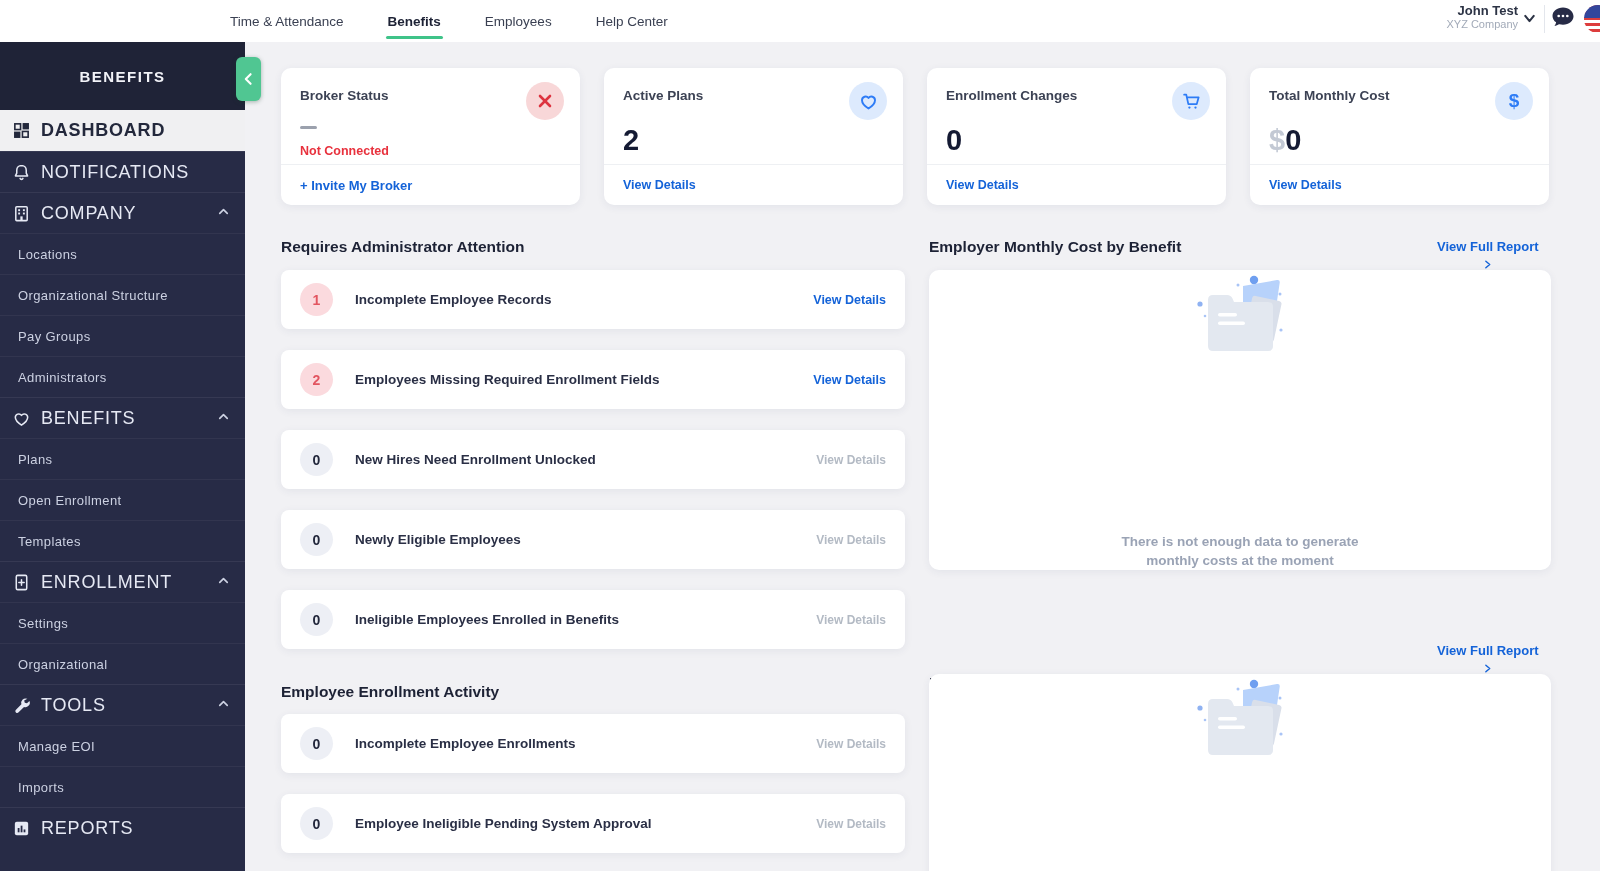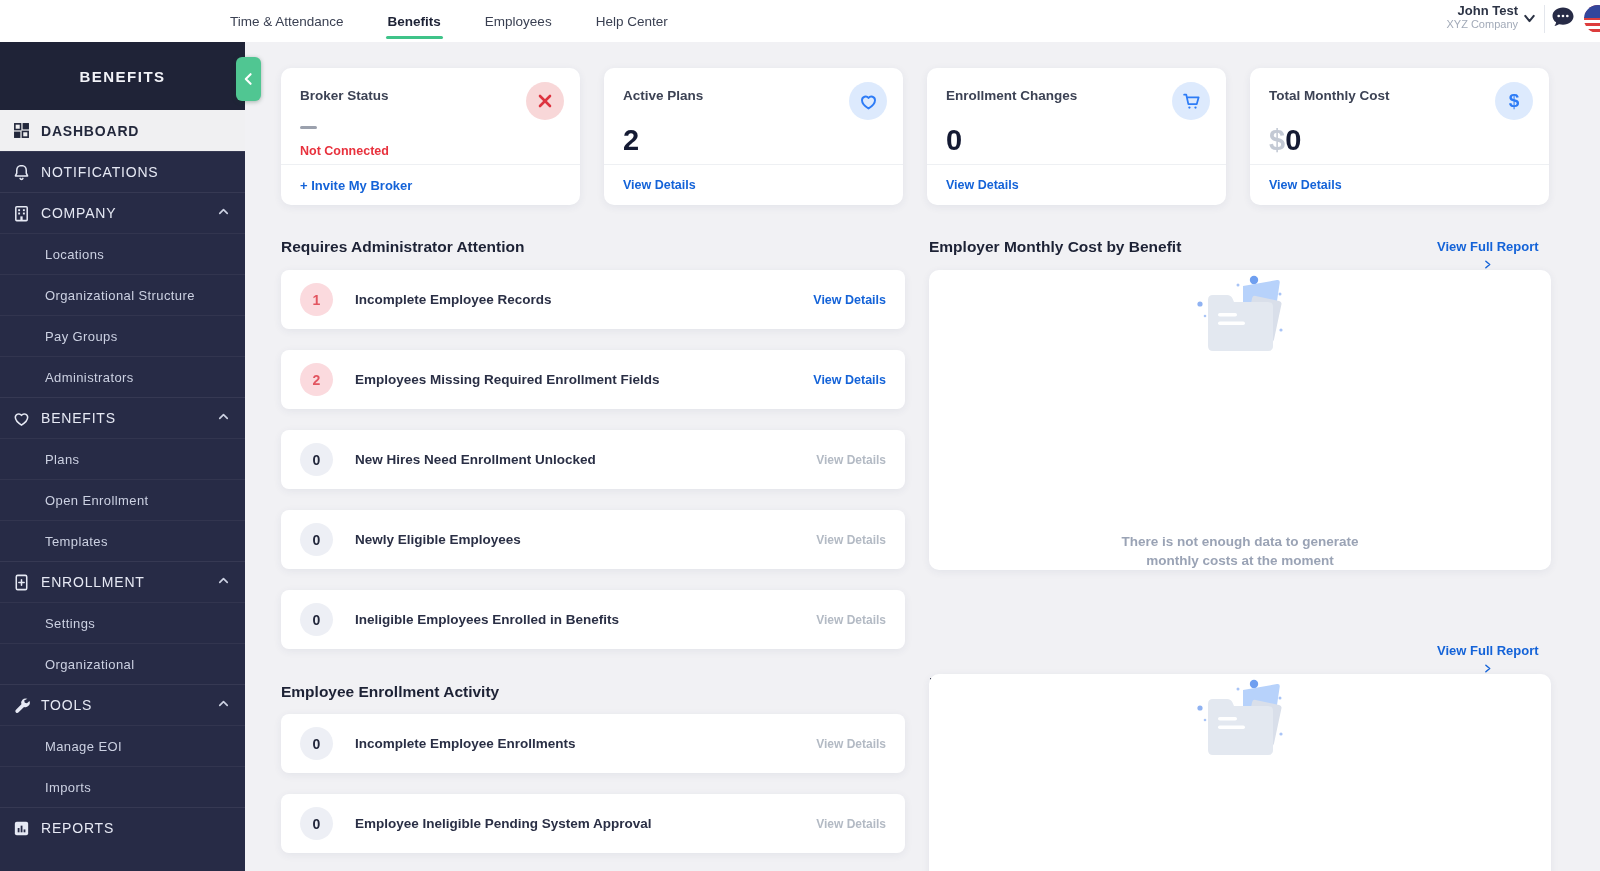--- a/index.html
+++ b/index.html
@@ -29,23 +29,23 @@
   .sidebar { position:absolute; left:0; top:42px; width:245px; height:829px; background:#272b46; z-index:4; }
   .sidebar-header { position:relative; height:68px; background:#1f2337; display:flex; align-items:center; justify-content:center; }
   .sidebar-title { color:#f2f3f8; font-size:15px; font-weight:bold; letter-spacing:1.5px; }
   .collapse-btn { position:absolute; left:236px; top:15px; width:25px; height:44px; background:#50c692;
     border-radius:6px; box-shadow:0 1px 4px rgba(20,60,40,.35); display:flex; align-items:center; justify-content:center; cursor:pointer; z-index:6; }
   .menu { display:flex; flex-direction:column; }
   .menu-item { height:41px; display:flex; align-items:center; padding:0 14px 0 12px;
     border-top:1px solid rgba(255,255,255,0.07); cursor:pointer; }
   .menu-item:first-child { border-top:none; }
   .menu-item .mi-icon { width:19px; height:19px; margin-right:10px; flex:0 0 19px; display:flex; align-items:center; }
-  .menu-item .mi-label { font-size:14px; letter-spacing:.8px; color:#e6e9f4; flex:1 1 auto;
+  .menu-item .mi-label { font-size:18px; letter-spacing:.8px; color:#e6e9f4; flex:1 1 auto;
     white-space:nowrap; overflow:hidden; }
-  .menu-item.sub { padding-left:45px; border-top:1px solid rgba(255,255,255,0.05); }
+  .menu-item.sub { padding-left:18px; border-top:1px solid rgba(255,255,255,0.05); }
   .menu-item.sub .mi-label { letter-spacing:.4px; color:#ccd1e2; font-size:13px; }
   .menu-item.active { background:#f0f0f2; }
   .menu-item.active .mi-label { color:#23283c; font-weight:bold; }
   .caret-up { margin-left:auto; }
 
   
   .content { position:absolute; left:245px; top:42px; width:1355px; height:829px; background:#f1f1f4; overflow:hidden; }
 
   
   .cards { position:absolute; left:36px; top:26px; display:flex; gap:24px; }

